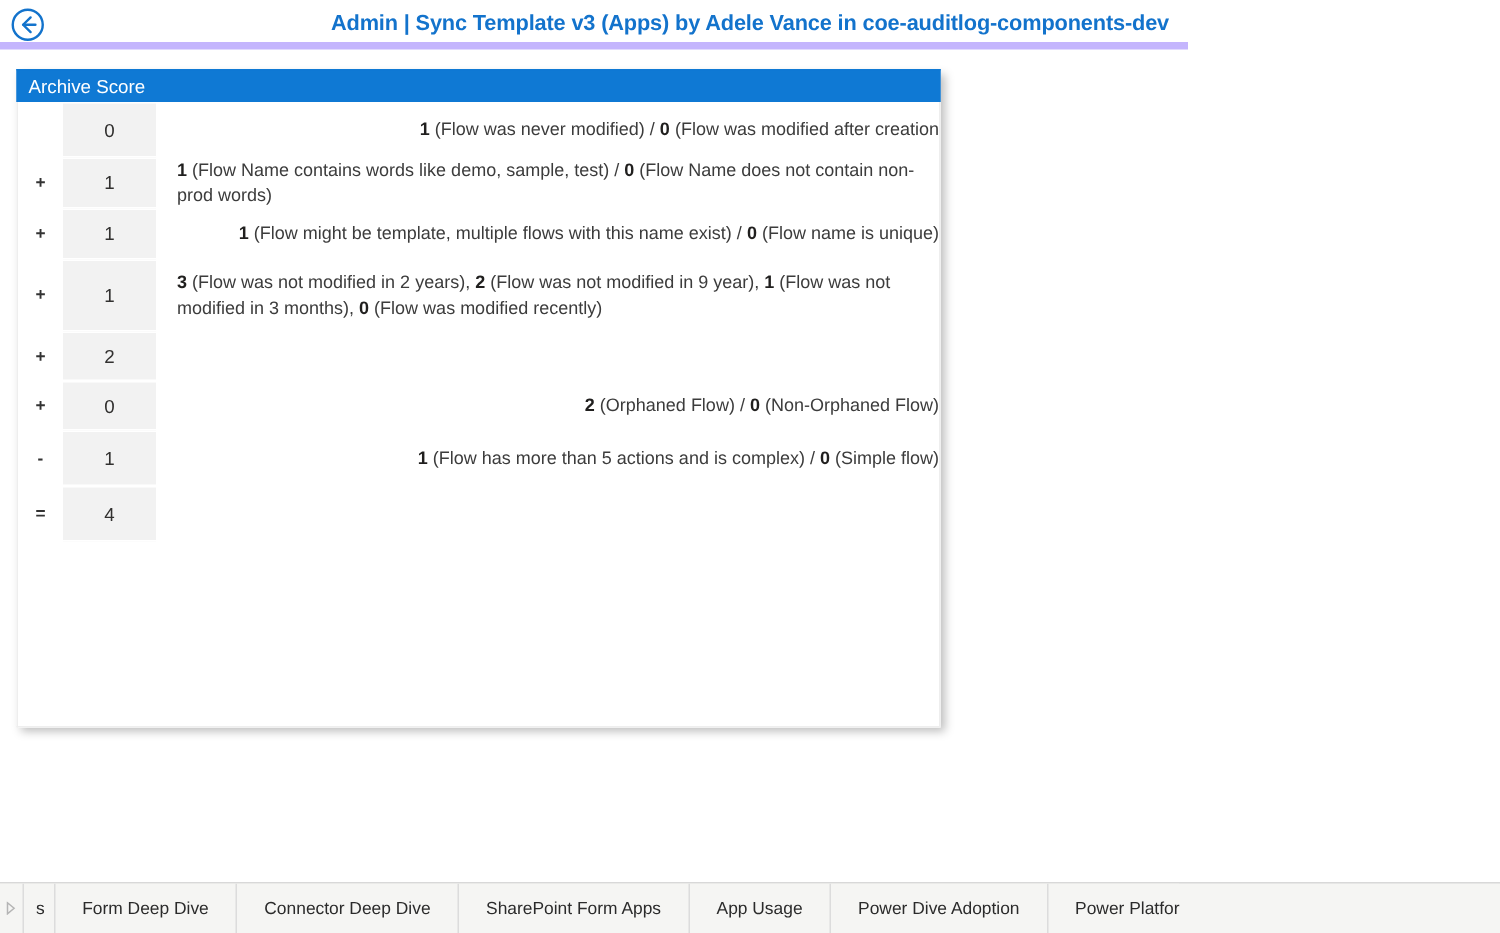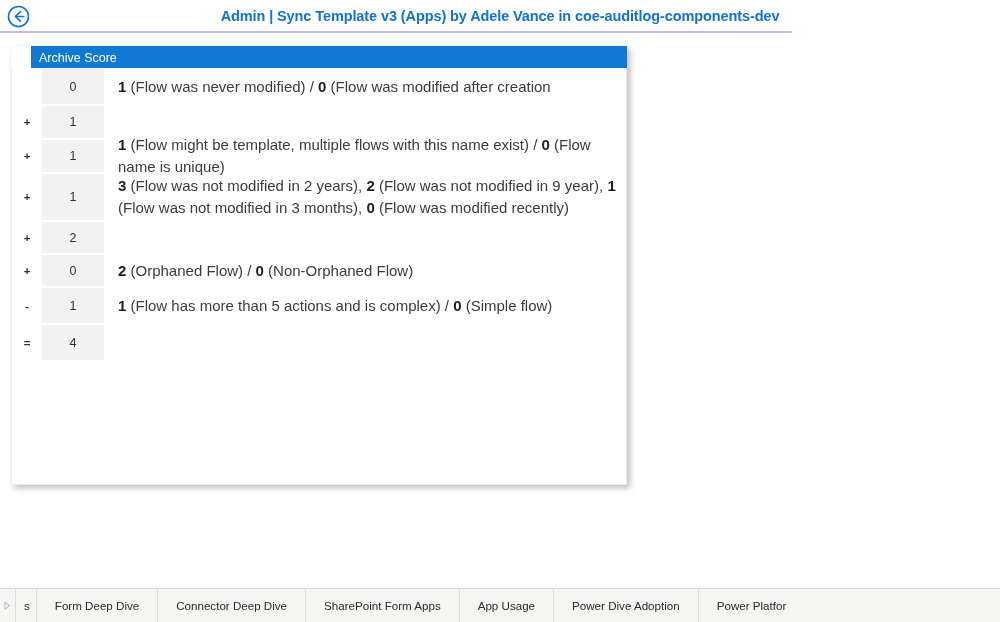--- a/index.html
+++ b/index.html
@@ -15,21 +15,21 @@
     position: relative;
   }
 
   
   #titlebar {
     position: absolute;
     left: 0; top: 0;
     width: 792px;
     height: 33px;
     background: #ffffff;
-    border-bottom: 2px solid #c4b5fd;
+    border-bottom: 5px solid #c4b5fd;
     box-sizing: border-box;
   }
   #back-button {
     position: absolute;
     left: 7px; top: 5px;
     width: 23px; height: 23px;
     cursor: pointer;
     line-height: 0;
   }
   #title-text {
@@ -61,21 +61,20 @@
     height: 22px;
     background: #0f79d4;
     color: #ffffff;
     font-size: 12.5px;
     line-height: 22px;
     padding-left: 7px;
     box-sizing: border-box;
     white-space: nowrap;
     border: 1px solid #0f79d4;
     border-bottom: none;
-    margin-left: 20px;
   }
   #card-body {
     position: relative;
     height: 417px;
     background: #ffffff;
     box-sizing: border-box;
     border: 1px solid #eeeeee;
     border-top: none;
     overflow: hidden;
   }
@@ -109,24 +108,25 @@
     color: #323130;
     box-sizing: border-box;
     border-top: 1px solid #ffffff;
     border-bottom: 1px solid #ffffff;
   }
   .desc-cell {
     flex: 1 1 auto;
     padding-left: 14px;
     display: flex;
     align-items: center;
-    font-size: 15px;
+    font-size: 12px;
     color: #3c3c3c;
     line-height: 1.45;
     box-sizing: border-box;
+    justify-content: flex-end;
   }
   .desc-cell b {
     font-weight: bold;
     color: #201f1e;
   }
 
   
   #tabstrip {
     position: absolute;
     left: 0;
@@ -190,20 +190,23 @@
       <div class="score-row" style="height: 37px;">
         <div class="op-cell"></div>
         <div class="val-cell">0</div>
         <div class="desc-cell">
           <div><b>1</b><span> (Flow was never modified) / </span><b>0</b><span> (Flow was modified after creation</span></div>
         </div>
       </div>
       <div class="score-row" style="height: 34px;">
         <div class="op-cell">+</div>
         <div class="val-cell">1</div>
+        <div class="desc-cell">
+          <div><b>1</b><span> (Flow Name contains words like demo, sample, test) / </span><b>0</b><span> (Flow Name does not contain non-prod words)</span></div>
+        </div>
       </div>
       <div class="score-row" style="height: 34px;">
         <div class="op-cell">+</div>
         <div class="val-cell">1</div>
         <div class="desc-cell">
           <div><b>1</b><span> (Flow might be template, multiple flows with this name exist) / </span><b>0</b><span> (Flow name is unique)</span></div>
         </div>
       </div>
       <div class="score-row" style="height: 48px;">
         <div class="op-cell">+</div>

